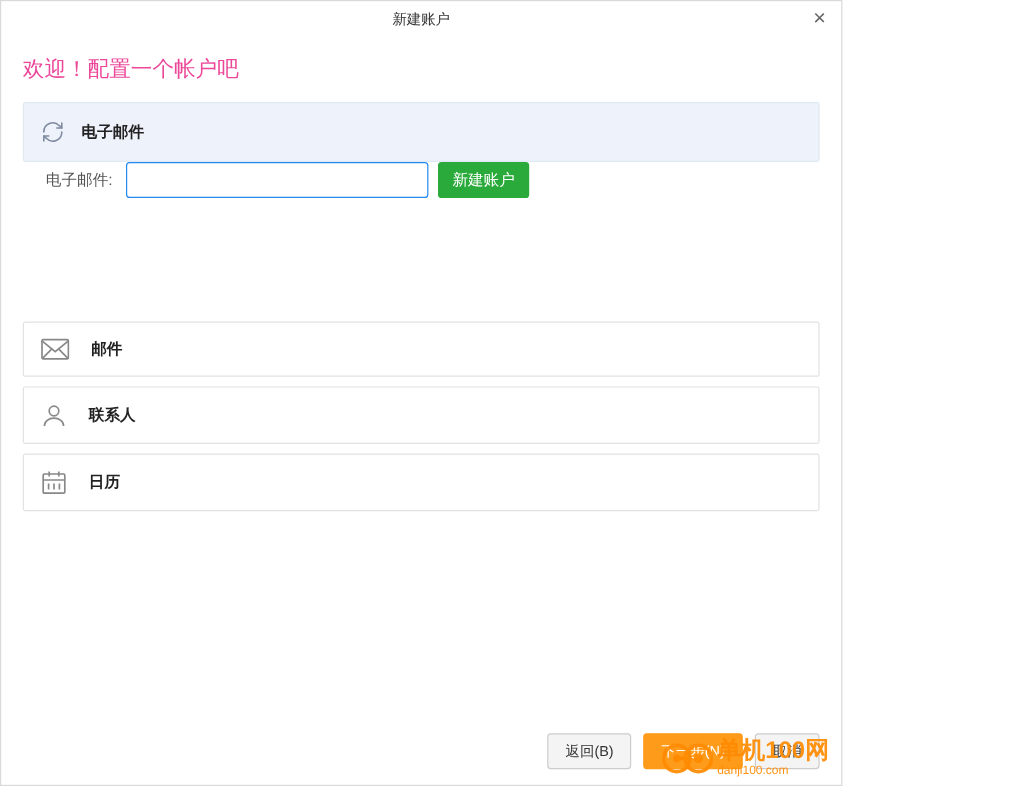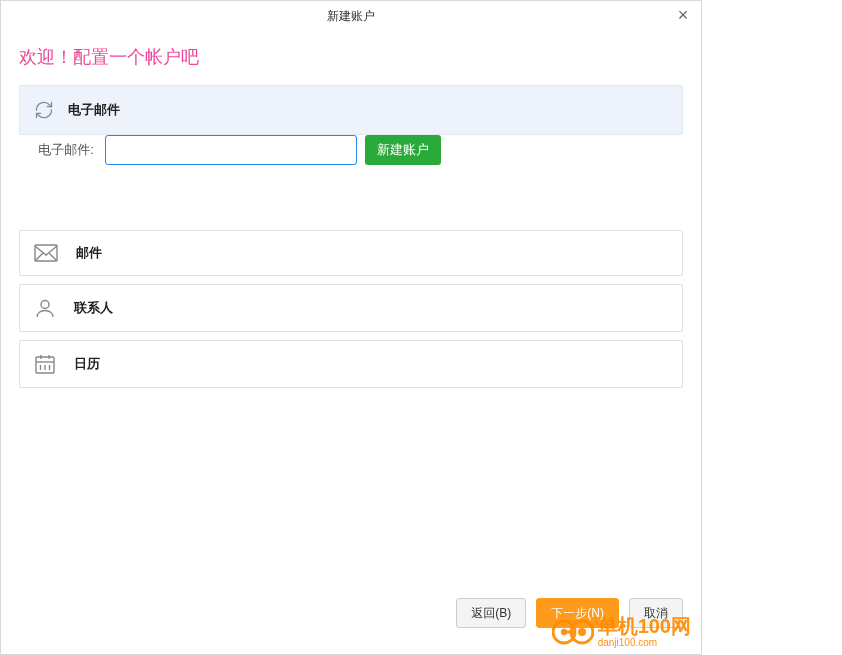--- a/index.html
+++ b/index.html
@@ -89,21 +89,21 @@
     height: 30px;
     padding: 0 12px;
     background: #2aaa3a;
     color: #fff;
     border: none;
     border-radius: 3px;
     font-size: 13px;
     cursor: pointer;
   }
   .services {
-    margin-top: 65px;
+    margin-top: 103px;
     display: flex;
     flex-direction: column;
     gap: 8px;
   }
   .service-card {
     border: 1px solid #e2e2e2;
     border-radius: 2px;
     padding: 12px 14px;
     display: flex;
     align-items: center;
@@ -111,20 +111,21 @@
     font-size: 13px;
     font-weight: 600;
     color: #222;
     cursor: pointer;
   }
   .service-card svg { flex-shrink: 0; }
 
   .footer {
     height: 56px;
     display: flex;
+    align-items: center;
     justify-content: flex-end;
     padding: 0 18px;
     gap: 10px;
   }
   .btn {
     height: 30px;
     padding: 0 14px;
     border: 1px solid #ccc;
     border-radius: 3px;
     background: #f4f4f4;

